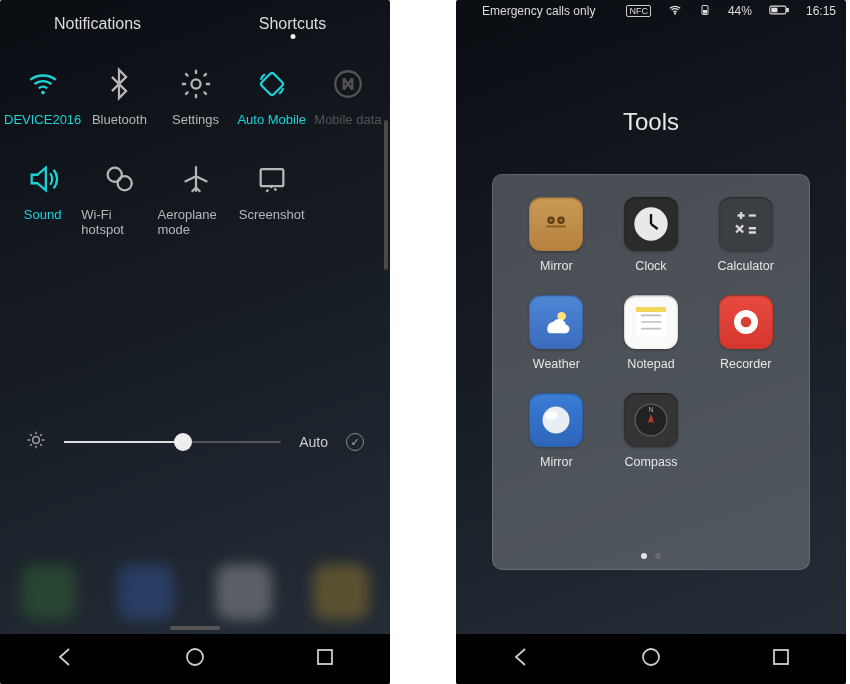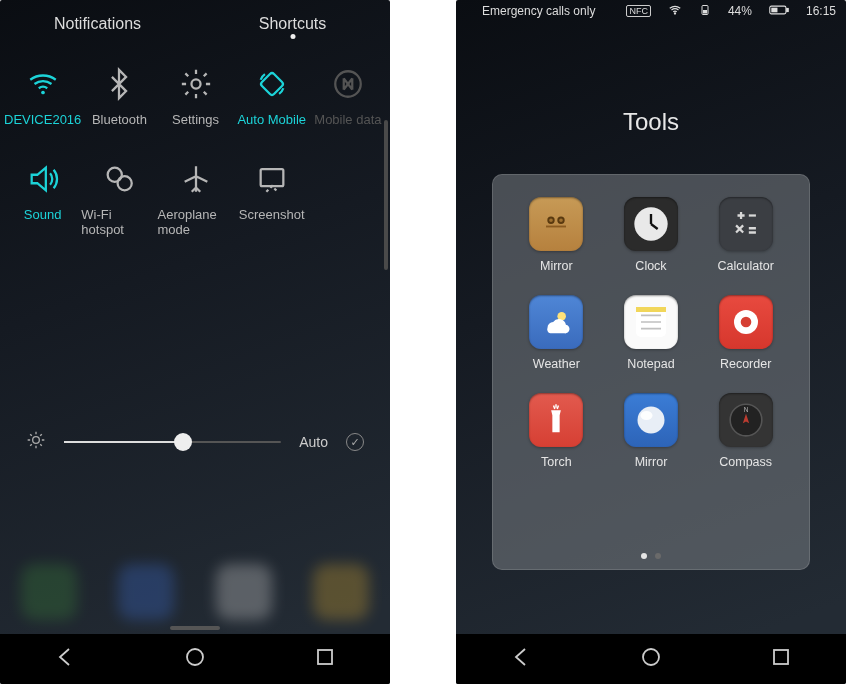--- a/index.html
+++ b/index.html
@@ -332,29 +332,20 @@
       <div class="app">
         <div class="appicon bg-recorder">
           <svg width="32" height="32" viewBox="0 0 24 24">
               <circle cx="12" cy="12" r="9" fill="#fff"></circle>
               <circle cx="12" cy="12" r="4" fill="#d63f33"></circle>
             </svg>
         </div>
         <span class="name">Recorder</span>
       </div>
 
-      <div class="app">
-        <div class="appicon bg-torch">
-          <svg width="30" height="34" viewBox="0 0 24 28">
-              <path d="M8 6h8l-1 4v14h-6V10z" fill="#fff"></path>
-              <path d="M10 2l1 3M14 2l-1 3M12 1v3" stroke="#fff" stroke-width="1.2"></path>
-            </svg>
-        </div>
-        <span class="name">Torch</span>
-      </div>
 
       <div class="app">
         <div class="appicon bg-mirror">
           <svg width="36" height="36" viewBox="0 0 24 24">
               <circle cx="12" cy="12" r="9" fill="#e8eef6"></circle>
               <ellipse cx="9" cy="9" rx="4" ry="3" fill="#fff" opacity=".9"></ellipse>
             </svg>
         </div>
         <span class="name">Mirror</span>
       </div>

